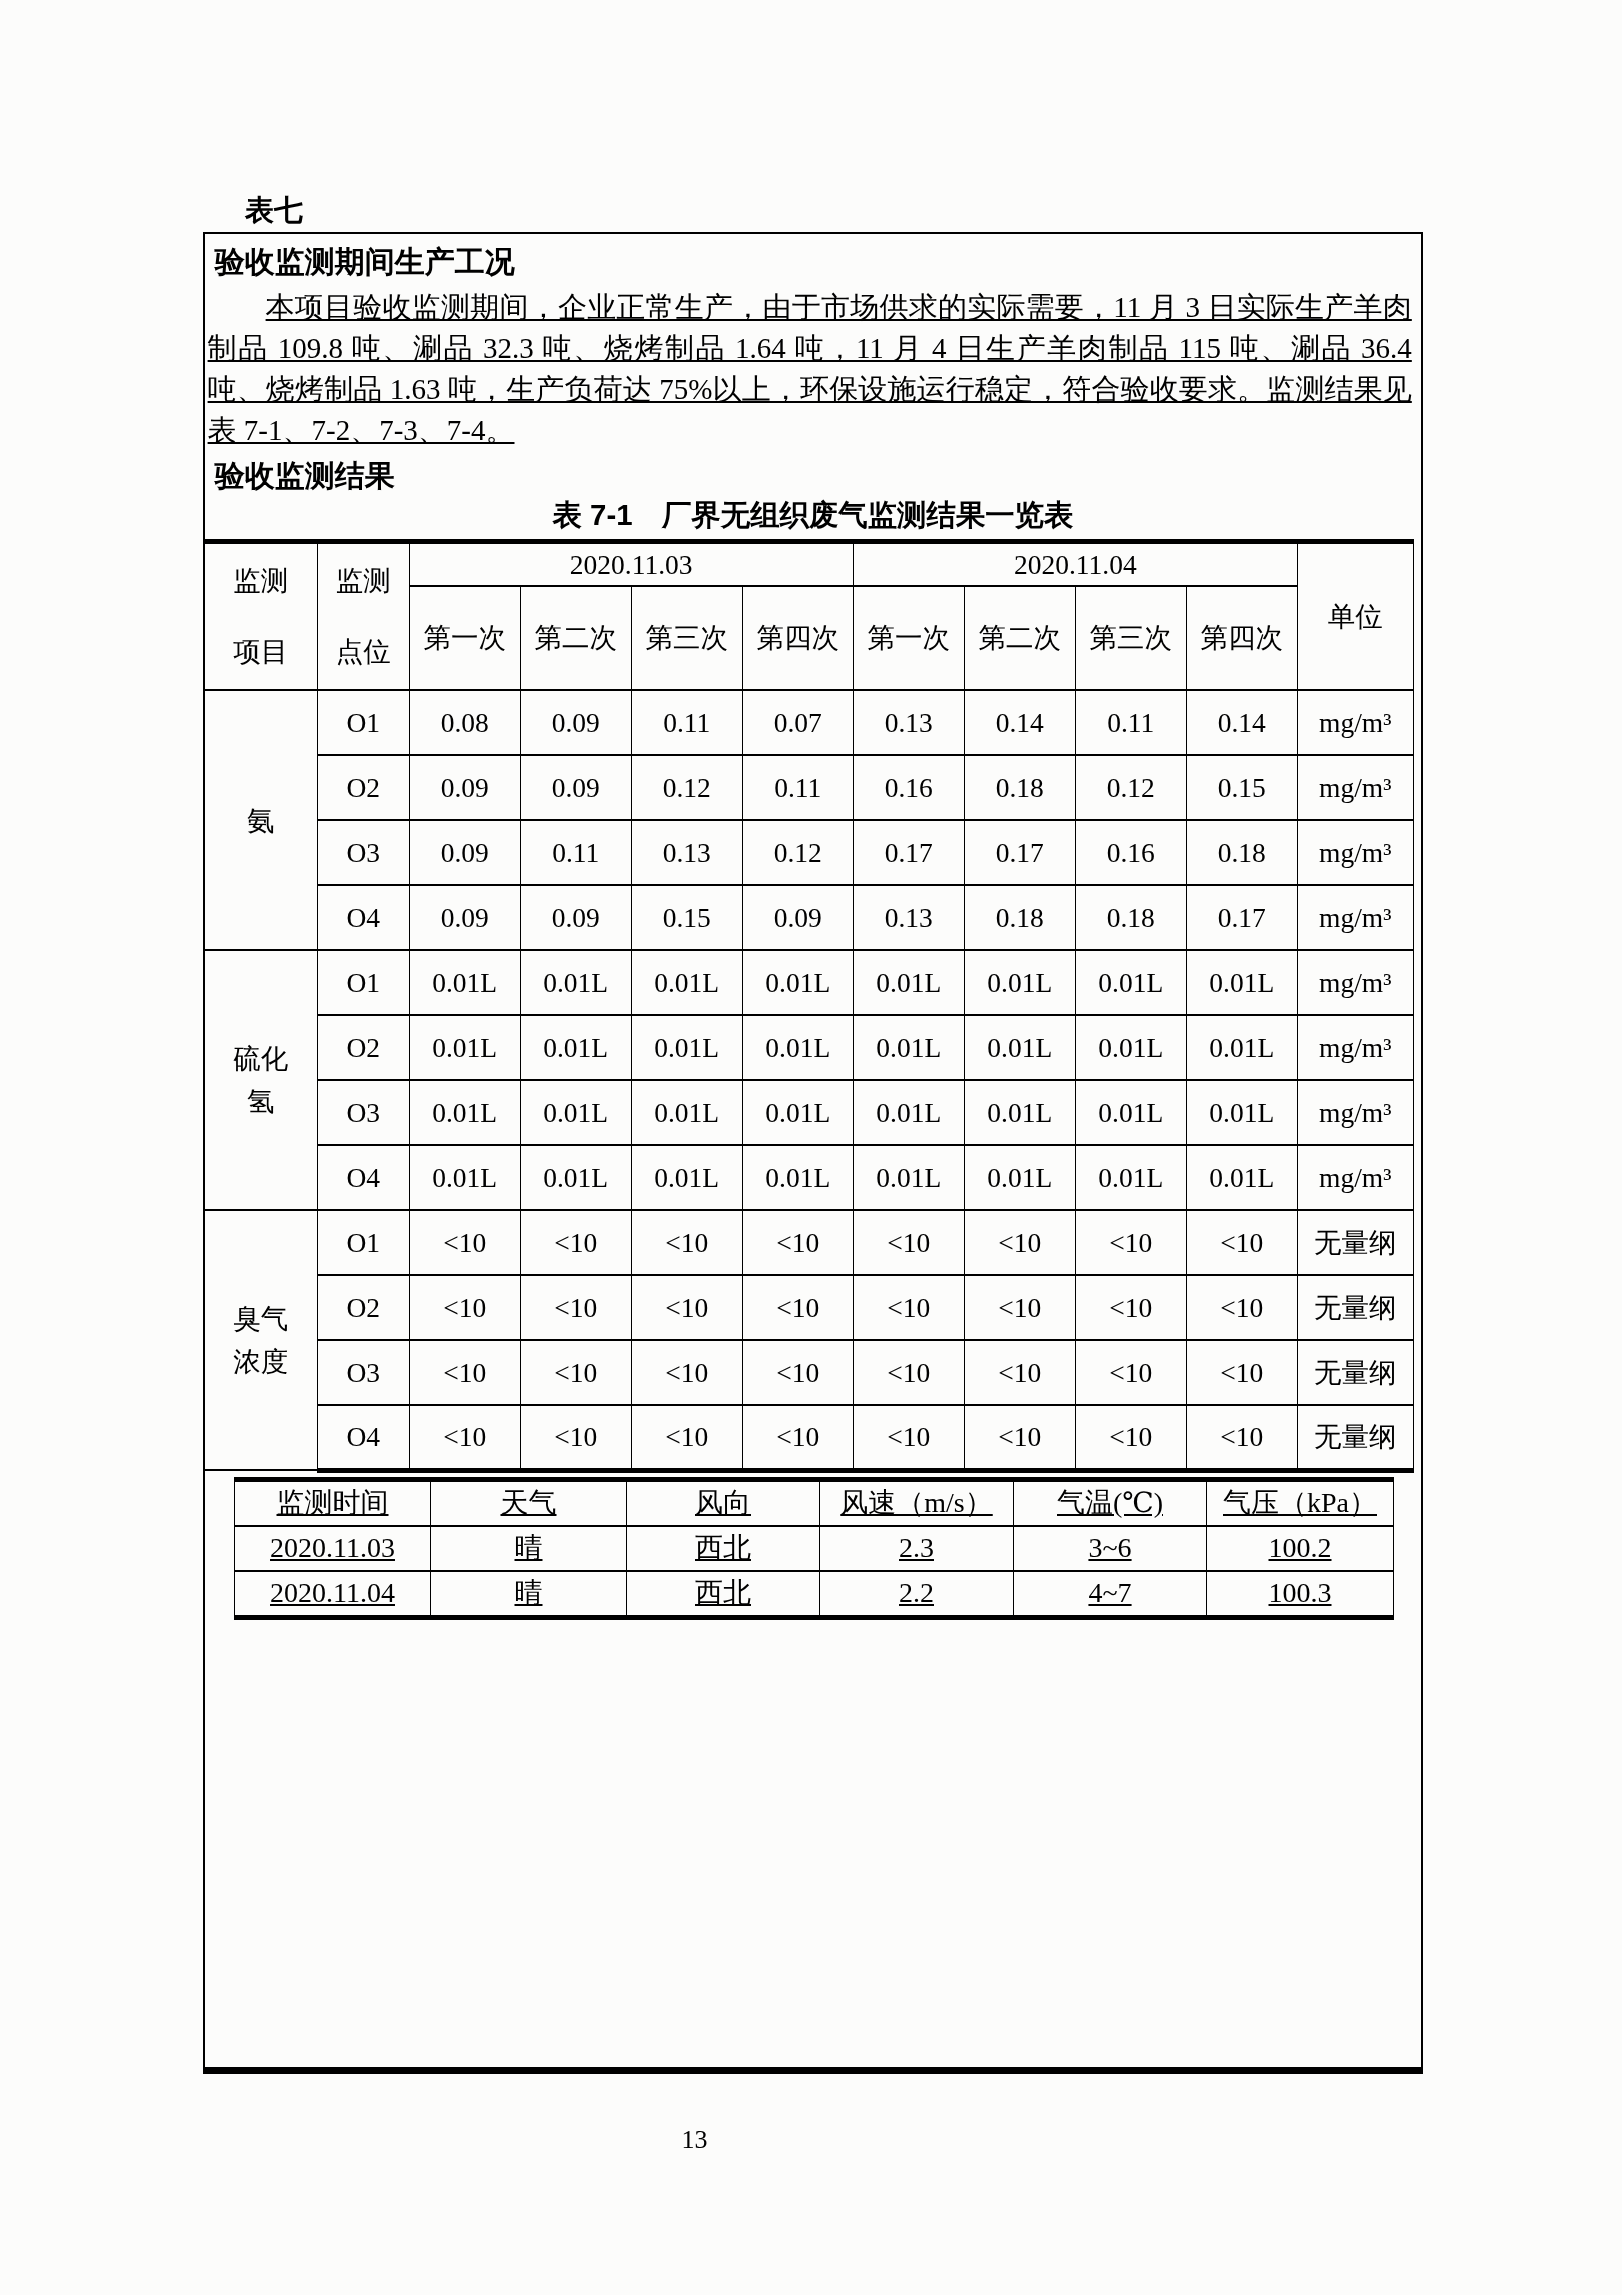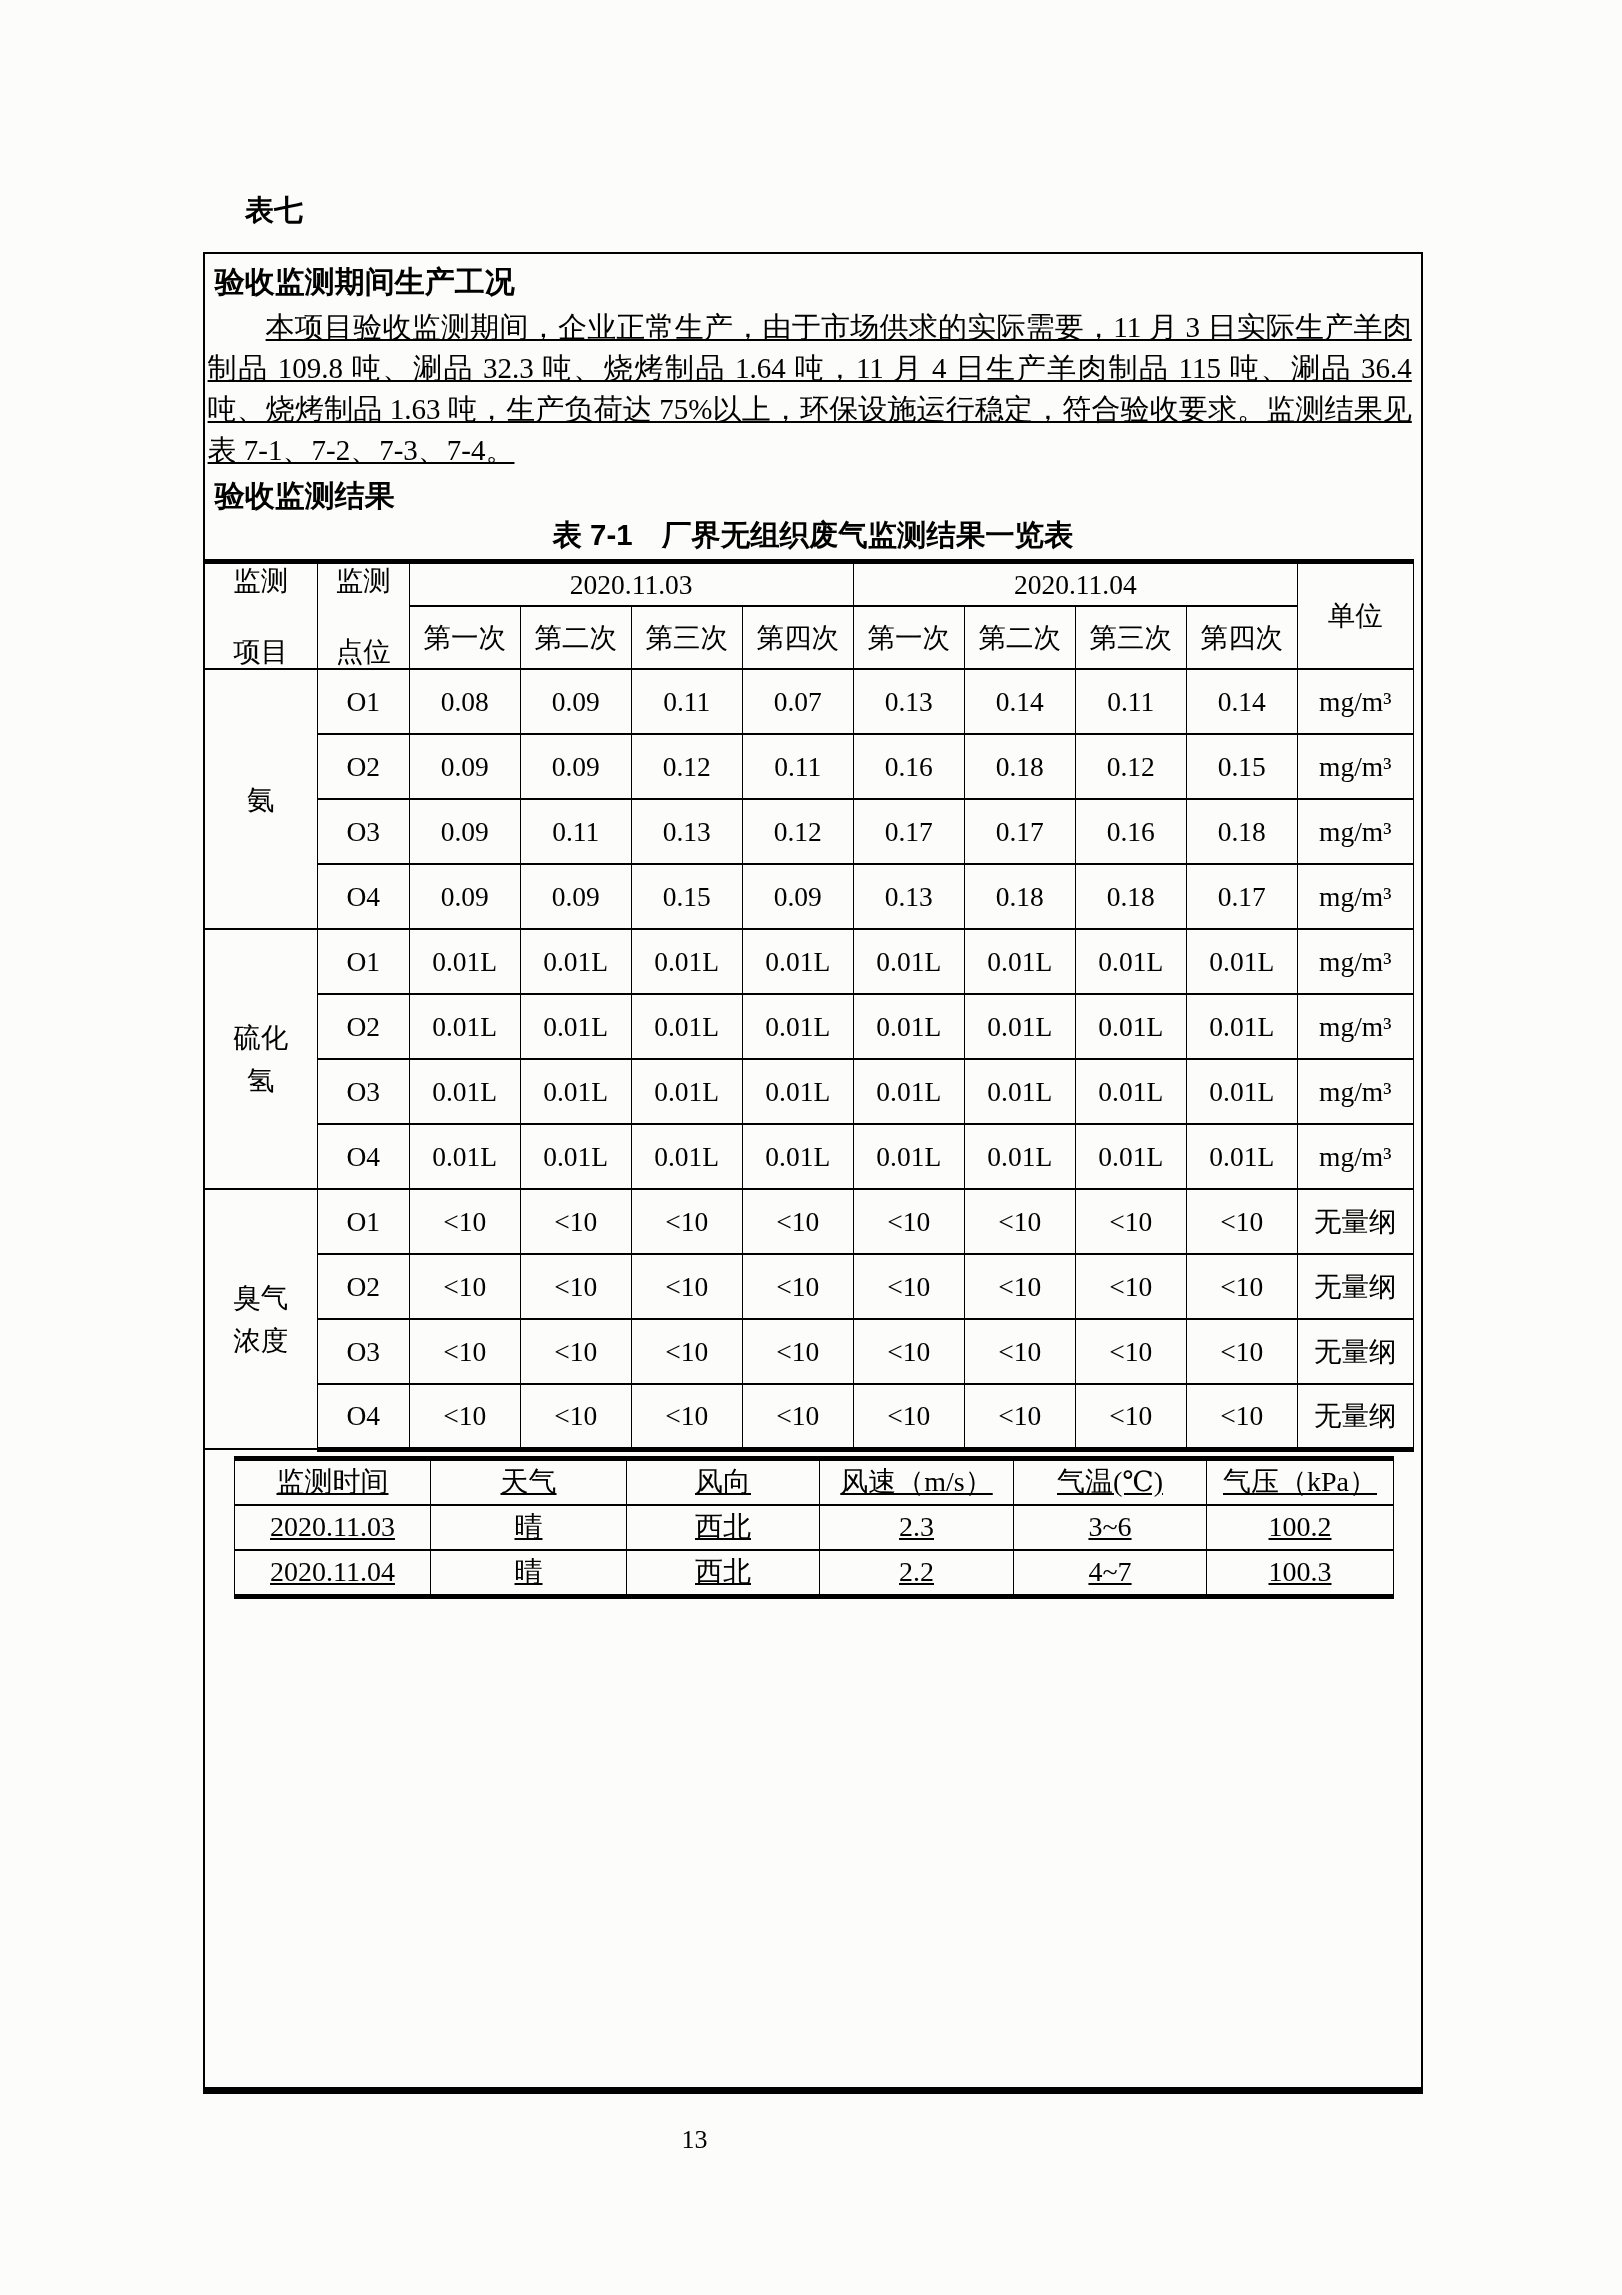--- a/index.html
+++ b/index.html
@@ -7,21 +7,21 @@
     position:relative; width:1623px; height:2295px;
     background:#fcfcfb; color:#000;
     font-family:"Liberation Serif","DejaVu Serif",serif;
     overflow:hidden;
   }
   .page-label {
     position:absolute; left:245px; top:195px;
     font-size:29px; font-weight:bold; line-height:31px;
   }
   .doc-box {
-    position:absolute; left:203px; top:252px;
+    position:absolute; left:203px; top:232px;
     width:1220px; height:1842px; box-sizing:border-box;
     border:2.6px solid #000; border-bottom-width:7.2px;
   }
   .section-heading {
     font-family:"Liberation Sans","DejaVu Sans",sans-serif;
     font-weight:bold; font-size:30px; line-height:37px;
     margin:9.2px 6.5px 0 9.8px;
   }
   .section-heading.second { margin-top:5.2px; }
   .paragraph {
@@ -38,21 +38,21 @@
     border-collapse:collapse; table-layout:fixed;
     width:1205px; margin:6.5px 0 0 -1.3px; font-size:27.5px;
   }
   .t71 th, .t71 td {
     border:1.3px solid #000; border-top-width:2px; border-bottom-width:2px;
     text-align:center; vertical-align:middle; padding:0; font-weight:normal;
   }
   .t71 thead tr:first-child > th { border-top:5.9px solid #000; }
   .t71 tbody tr:last-child > td { border-bottom:5.9px solid #000; }
   .t71 tr.date-row { height:45px; }
-  .t71 tr.run-row { height:63px; }
+  .t71 tr.run-row { height:104px; }
   .t71 tbody tr { height:65px; }
   .t71 .stack div + div { margin-top:41px; }
   .t71 .stack div { line-height:30px; }
   .t71 td.pollutant { line-height:43px; }
   
   table.wt {
     border-collapse:collapse; table-layout:fixed;
     width:1160px; margin:3.9px 0 0 29px; font-size:28px;
   }
   .wt th, .wt td {

